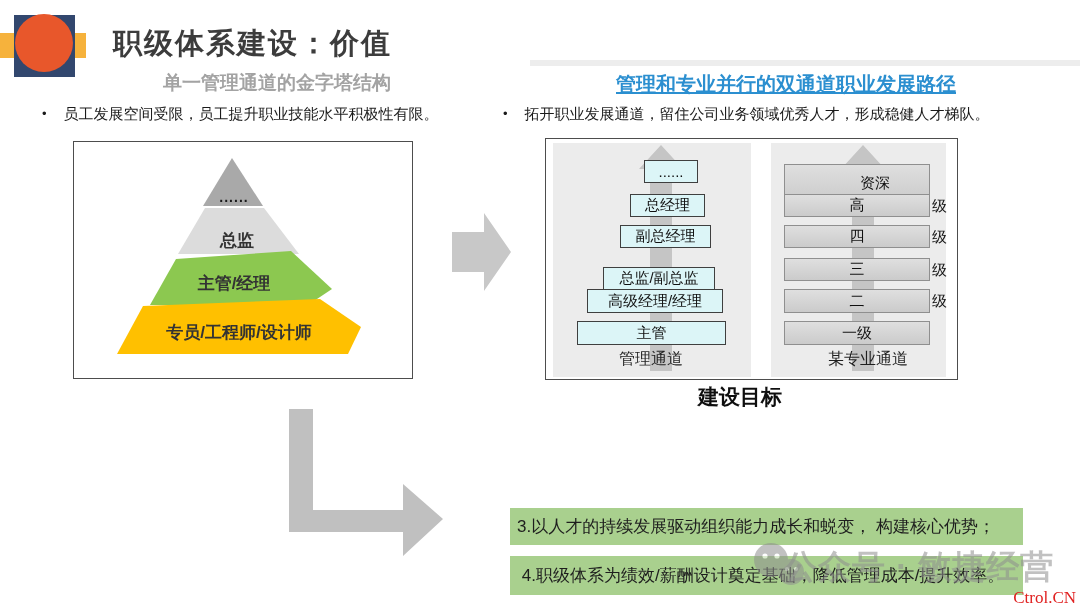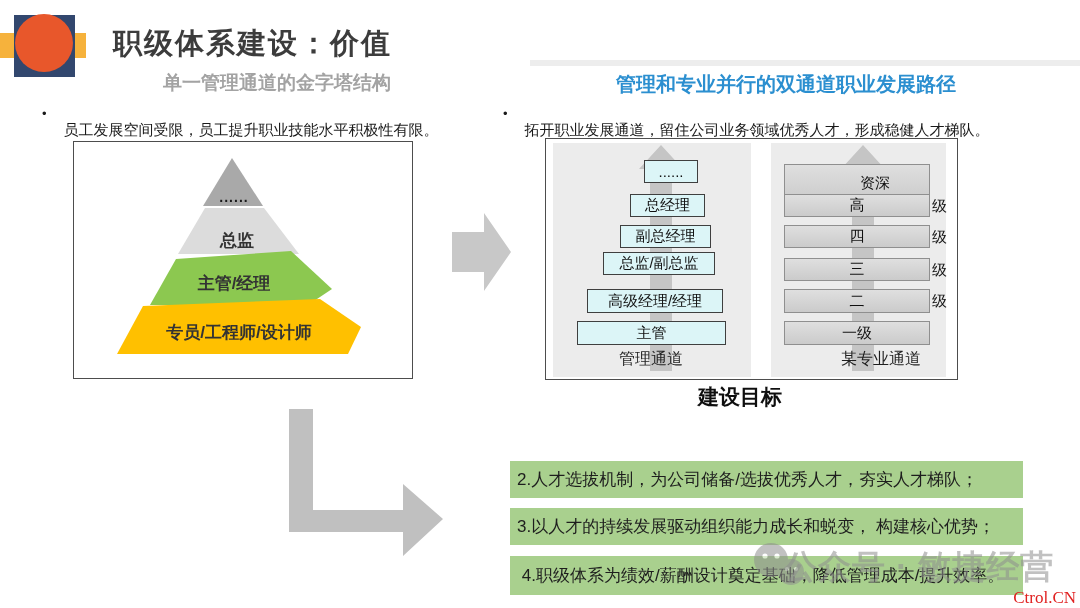--- a/index.html
+++ b/index.html
@@ -6,26 +6,26 @@
   .stage{position:relative;width:1080px;height:608px;background:#ffffff;overflow:hidden;}
 
   
   .logo-bar{position:absolute;left:0;top:33px;width:86px;height:25px;background:#F6B23C;}
   .logo-square{position:absolute;left:14px;top:15px;width:61px;height:62px;background:#32476E;}
   .logo-circle{position:absolute;left:15px;top:14px;width:58px;height:58px;border-radius:50%;background:#E8572B;}
 
   .page-title{position:absolute;left:97px;top:24px;font-size:29px;font-weight:bold;color:#3C3C3C;letter-spacing:2px;margin-left:16px;}
 
   .left-subtitle{position:absolute;left:125px;top:70px;width:266px;text-align:right;font-size:19px;font-weight:bold;color:#A3A3A3;}
-  .right-title{position:absolute;left:536px;top:71px;width:500px;text-align:center;font-size:20px;font-weight:bold;color:#2B8FD0;}
+  .right-title{position:absolute;left:536px;top:71px;width:500px;text-align:center;font-size:20px;font-weight:bold;color:#2B8FD0;text-decoration:underline;}
   .top-strip{position:absolute;left:530px;top:60px;width:550px;height:6px;background:#EDEDED;}
 
   .bullet-line{position:absolute;display:flex;align-items:flex-start;font-size:15px;color:#1A1A1A;}
   .bullet-line .dot{margin-right:17px;font-size:13px;line-height:19px;color:#1A1A1A;}
-  .bullet-line .btxt{line-height:19px;margin-top:16px;}
+  .bullet-line .btxt{line-height:19px;}
   .bullet-left{left:42px;top:104px;width:440px;}
   .bullet-right{left:503px;top:104px;width:575px;}
 
   
   .pyramid-box{position:absolute;left:73px;top:141px;width:340px;height:238px;border:1.5px solid #4D4D4D;background:#ffffff;box-sizing:border-box;}
   .pyramid-box svg{position:absolute;left:0;top:0;}
   .pyr-label{font-family:"Liberation Sans",sans-serif;font-weight:bold;fill:#333333;font-size:17px;}
   .pyr-dots{font-family:"Liberation Sans",sans-serif;font-weight:bold;fill:#1A1A1A;font-size:14px;letter-spacing:1px;}
 
   
@@ -107,46 +107,45 @@
     <div class="panel panel-right"></div>
 
     <svg class="dual-arrows" width="410" height="239" viewBox="0 0 410 239">
       <polygon points="104,232 104,30 93,30 115,6 137,30 126,30 126,232" fill="#C5C5C5"></polygon>
       <polygon points="306,232 306,30 295,30 317,6 339,30 328,30 328,232" fill="#C5C5C5"></polygon>
     </svg>
 
     <div class="mgmt-box" style="left:98px;top:21px;width:54px;height:23px;">......</div>
     <div class="mgmt-box" style="left:84px;top:55px;width:75px;height:23px;">总经理</div>
     <div class="mgmt-box" style="left:74px;top:86px;width:91px;height:23px;">副总经理</div>
-    <div class="mgmt-box" style="left:57px;top:113px;width:112px;height:23px;">总监/副总监</div>
+    <div class="mgmt-box" style="left:57px;top:128px;width:112px;height:23px;">总监/副总监</div>
     <div class="mgmt-box" style="left:41px;top:150px;width:136px;height:24px;">高级经理/经理</div>
     <div class="mgmt-box" style="left:31px;top:182px;width:149px;height:24px;">主管</div>
 
     <div class="prof-box" style="top:25px;height:38px;padding-left:36px;">资深</div>
     <div class="prof-box" style="top:55px;height:23px;">高</div>
     <div class="prof-box" style="top:86px;height:23px;">四</div>
     <div class="prof-box" style="top:119px;height:23px;">三</div>
     <div class="prof-box" style="top:150px;height:24px;">二</div>
     <div class="prof-box" style="top:182px;height:24px;">一级</div>
 
     <span class="suffix" style="top:58px;">级</span>
     <span class="suffix" style="top:89px;">级</span>
     <span class="suffix" style="top:122px;">级</span>
     <span class="suffix" style="top:153px;">级</span>
 
     <div class="chan-label" style="left:55px;width:100px;">管理通道</div>
-    <div class="chan-label" style="left:275px;width:120px;">某专业通道</div>
+    <div class="chan-label" style="left:262px;width:120px;">某专业通道</div>
   </div>
 
   <svg class="elbow-arrow" width="162" height="155" viewBox="0 0 162 155">
     <polygon points="4,4 28,4 28,105 118,105 118,79 158,114 118,151 118,127 4,127" fill="#C0C0C0"></polygon>
   </svg>
 
   <div class="goals-title">建设目标</div>
-  <div class="goal-bar goal-2">2.人才选拔机制，为公司储备/选拔优秀人才，夯实人才梯队；</div>
   <div class="goal-bar goal-3">3.以人才的持续发展驱动组织能力成长和蜕变， 构建核心优势；</div>
   <div class="goal-bar goal-4"> 4.职级体系为绩效/薪酬设计奠定基础，降低管理成本/提升效率。</div>
 
   <svg class="wechat-icon" width="58" height="48" viewBox="0 0 58 48">
     <circle cx="21" cy="19" r="17" fill="#8F8F8F"></circle>
     <circle cx="41" cy="31" r="13" fill="#8F8F8F"></circle>
     <circle cx="15" cy="15" r="2.6" fill="#ffffff"></circle>
     <circle cx="27" cy="15" r="2.6" fill="#ffffff"></circle>
     <circle cx="37" cy="28" r="2.1" fill="#ffffff"></circle>
     <circle cx="46" cy="28" r="2.1" fill="#ffffff"></circle>

